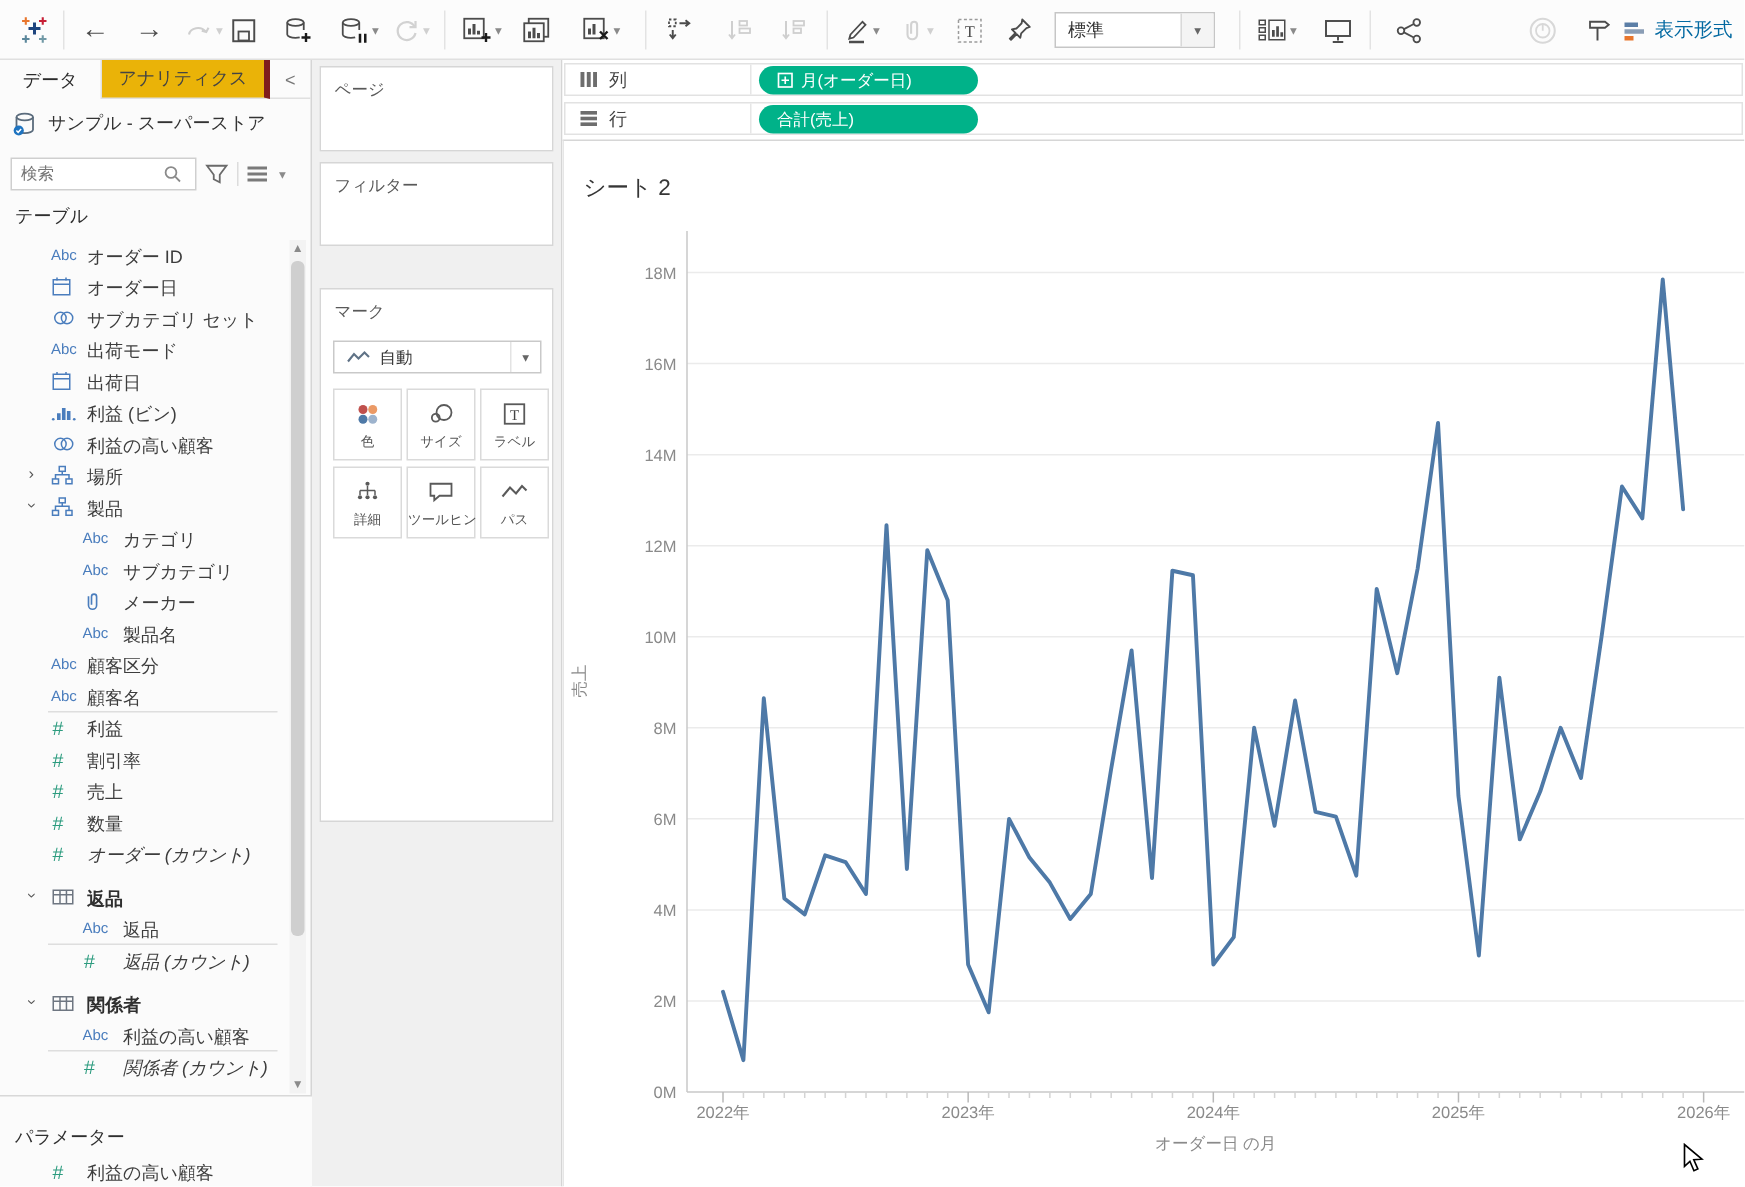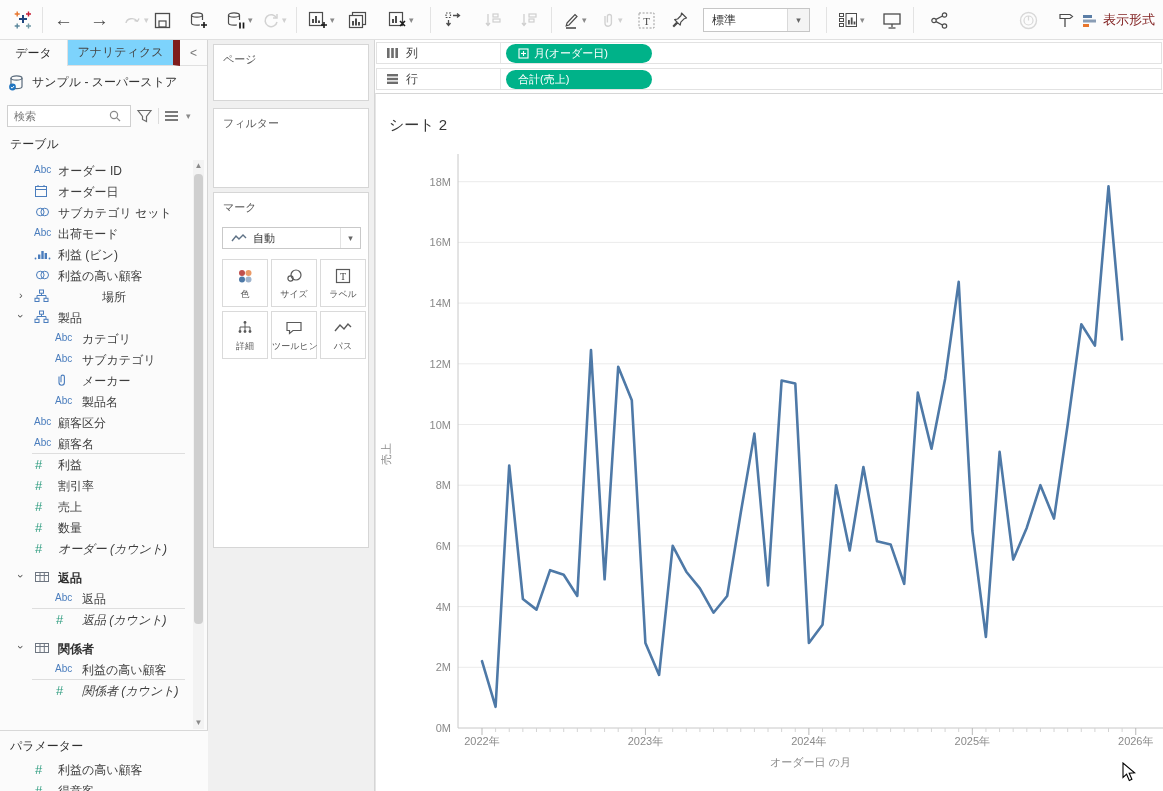--- a/index.html
+++ b/index.html
@@ -11,47 +11,47 @@
   }
   
   .toolbar { position:absolute; left:0; top:0; width:1163px; height:40px; background:#fcfcfc; border-bottom:1px solid #e0e0e0; z-index:5; }
   .tb { position:absolute; top:0; height:40px; display:flex; align-items:center; }
   .tsep { position:absolute; top:7px; height:26px; width:1px; background:#e3e3e3; }
   .caret { font-size:9px; color:#8a8a8a; margin-left:2px; }
   .caret.dis { color:#d0d0d0; }
   .fitbox { position:absolute; left:703px; top:8px; width:107px; height:24px; border:1px solid #c6c6c6; background:#fff; display:flex; align-items:center; }
   .fitbox .val { flex:1; padding-left:8px; font-size:12px; color:#333; }
   .fitbox .dd { width:22px; height:100%; border-left:1px solid #d9d9d9; background:#f4f4f4; display:flex; align-items:center; justify-content:center; color:#666; font-size:9px; }
-  .showme { position:absolute; left:1082px; top:0; height:40px; display:flex; align-items:center; gap:6px; font-size:13px; color:#7f1d1d; }
+  .showme { position:absolute; left:1082px; top:0; height:40px; display:flex; align-items:center; gap:6px; font-size:13px; color:#0369a1; }
   
   .sidebar { position:absolute; left:0; top:40px; width:208px; height:751px; background:#fbfbfb; border-right:1px solid #d5d5d5; }
   .tabs { position:absolute; left:0; top:0; width:100%; height:26px; border-bottom:1px solid #e0e0e0; display:flex; }
   .tab { height:26px; display:flex; align-items:center; justify-content:center; font-size:12px; }
   .tab.sel { width:68px; color:#2b2b2b; background:#fbfbfb; border-right:1px solid #e0e0e0; }
-  .tab.unsel { width:112px; color:#444; background:#7dd3fc; border-right:7px solid #7f1d1d; border-bottom:1px solid #e0e0e0; margin-bottom:-1px; }
+  .tab.unsel { width:112px; color:#444; background:#eab308; border-right:4px solid #7f1d1d; border-bottom:1px solid #e0e0e0; margin-bottom:-1px; }
   .collapse { flex:1; display:flex; align-items:center; justify-content:center; color:#777; font-size:12px; }
   .dsrow { position:absolute; left:0; top:27px; width:100%; height:30px; display:flex; align-items:center; gap:7px; padding-left:8px; font-size:12px; color:#333; }
   .searchrow { position:absolute; left:0; top:62px; width:100%; height:28px; display:flex; align-items:center; padding-left:7px; gap:5px; }
   .searchbox { width:124px; height:22px; border:1px solid #cfcfcf; background:#fff; display:flex; align-items:center; }
   .searchbox input { border:0; outline:0; width:100px; height:18px; font-size:11px; padding-left:6px; font-family:inherit; background:transparent; color:#333; }
   .tablesh { position:absolute; left:10px; top:96px; font-size:12px; color:#2f2f2f; }
   #field-list { position:absolute; left:0; top:120px; width:193px; }
   .frow { position:relative; height:21px; }
   .fexp { position:absolute; left:19px; top:3px; font-size:11px; color:#555; display:inline-block; }
   .fexp.open { transform:rotate(90deg); }
   .ficon { position:absolute; top:3px; }
   .flabel { position:absolute; top:3px; font-size:12px; color:#3d3d3d; white-space:nowrap; }
   .flabel.b { font-weight:bold; color:#2f2f2f; }
   .flabel.i { font-style:italic; }
   .fdiv { position:absolute; left:32px; right:8px; bottom:0; border-bottom:1px solid #dedede; }
   .sb { position:absolute; right:3px; top:120px; width:11px; height:569px; background:#f3f3f3; }
   .sb .arr { position:absolute; left:0; width:11px; height:12px; color:#8a8a8a; font-size:8px; text-align:center; line-height:12px; }
   .sb .thumb { position:absolute; left:1px; width:9px; background:#cfcfcf; border-radius:4px; }
   .params { position:absolute; left:0; top:690px; width:208px; border-top:1px solid #d8d8d8; background:#fbfbfb; }
-  .paramh { padding:7px 0 4px 10px; font-size:12px; color:#2f2f2f; }
+  .paramh { padding:7px 0 4px 10px; font-size:12px; color:#2f2f2f;margin-top:12px; }
   
   .cardscol { position:absolute; left:208px; top:40px; width:167px; height:751px; background:#f0f0f0; border-right:1px solid #d5d5d5; }
   .card { position:absolute; left:5px; width:156px; background:#fff; border:1px solid #d6d6d6; }
   .card-title { font-size:11px; color:#595959; padding:7px 0 0 9px; }
   .mtype { position:absolute; left:8px; top:34px; width:139px; height:22px; border:1px solid #c9c9c9; background:#fff; display:flex; align-items:center; }
   .mtype .zz { margin:0 6px 0 8px; display:inline-flex; }
   .mtype .t { flex:1; font-size:11px; color:#333; }
   .mtype .dd { width:20px; height:100%; display:flex; align-items:center; justify-content:center; color:#666; font-size:9px; border-left:1px solid #e3e3e3; }
   .mbtn { position:absolute; width:46px; height:48px; border:1px solid #dadada; background:#fff; text-align:center; }
   .mbtn .micon { margin-top:6px; height:20px; display:flex; align-items:center; justify-content:center; }
@@ -316,20 +316,29 @@
           </svg></span>
         <span class="flabel" style="left: 58px;">サブカテゴリ セット</span>
       </div>
       <div class="frow">
         <span class="ficon" style="left: 34px;"><svg width="20" height="13" viewBox="0 0 20 13">
             <text x="0" y="10" font-size="10" fill="#4a7dbd">Abc</text>
           </svg></span>
         <span class="flabel" style="left: 58px;">出荷モード</span>
       </div>
       <div class="frow">
+        <span class="ficon" style="left: 34px;"><svg width="14" height="14" viewBox="0 0 14 14">
+            <rect x="1.5" y="2.5" width="11" height="10" fill="none" stroke="#4a7dbd"></rect>
+            <line x1="1.5" y1="5.5" x2="12.5" y2="5.5" stroke="#4a7dbd"></line>
+            <line x1="4" y1="1" x2="4" y2="3" stroke="#4a7dbd"></line>
+            <line x1="10" y1="1" x2="10" y2="3" stroke="#4a7dbd"></line>
+          </svg></span>
+        <span class="flabel" style="left: 58px;">出荷日</span>
+      </div>
+      <div class="frow">
         <span class="ficon" style="left: 34px;"><svg width="17" height="14" viewBox="0 0 17 14">
             <circle cx="1.5" cy="11.5" r=".9" fill="#4a7dbd"></circle>
             <rect x="4" y="7.5" width="2.4" height="4.5" fill="#4a7dbd"></rect>
             <rect x="7.3" y="4" width="2.4" height="8" fill="#4a7dbd"></rect>
             <rect x="10.6" y="6" width="2.4" height="6" fill="#4a7dbd"></rect>
             <circle cx="15.5" cy="11.5" r=".9" fill="#4a7dbd"></circle>
           </svg></span>
         <span class="flabel" style="left: 58px;">利益 (ビン)</span>
       </div>
       <div class="frow">
@@ -340,21 +349,21 @@
         <span class="flabel" style="left: 58px;">利益の高い顧客</span>
       </div>
       <div class="frow">
         <span class="fexp">›</span>
         <span class="ficon" style="left: 34px;"><svg width="15" height="14" viewBox="0 0 15 14">
             <rect x="5.5" y="1" width="4" height="3.2" fill="none" stroke="#4a7dbd"></rect>
             <rect x="1" y="9.3" width="4" height="3.2" fill="none" stroke="#4a7dbd"></rect>
             <rect x="10" y="9.3" width="4" height="3.2" fill="none" stroke="#4a7dbd"></rect>
             <path d="M7.5 4.2 v2.3 M3 9.3 V6.5 h9 v2.8" fill="none" stroke="#4a7dbd"></path>
           </svg></span>
-        <span class="flabel" style="left: 58px; margin-left: 44px;">場所</span>
+        <span class="flabel" style="left: 58px;">場所</span>
       </div>
       <div class="frow">
         <span class="fexp open">›</span>
         <span class="ficon" style="left: 34px;"><svg width="15" height="14" viewBox="0 0 15 14">
             <rect x="5.5" y="1" width="4" height="3.2" fill="none" stroke="#4a7dbd"></rect>
             <rect x="1" y="9.3" width="4" height="3.2" fill="none" stroke="#4a7dbd"></rect>
             <rect x="10" y="9.3" width="4" height="3.2" fill="none" stroke="#4a7dbd"></rect>
             <path d="M7.5 4.2 v2.3 M3 9.3 V6.5 h9 v2.8" fill="none" stroke="#4a7dbd"></path>
           </svg></span>
         <span class="flabel" style="left: 58px;">製品</span>
@@ -494,21 +503,21 @@
           <span class="flabel" style="left: 58px;">得意客</span>
         </div>
       </div>
   </div>
 </div>
 
 <div class="cardscol">
   <div class="card" style="top:4px;height:57px">
     <div class="card-title">ページ</div>
   </div>
-  <div class="card" style="top:68px;height:80px">
+  <div class="card" style="top:68px;height:56px">
     <div class="card-title">フィルター</div>
   </div>
   <div class="card" style="top:152px;height:356px">
     <div class="card-title">マーク</div>
     <div class="mtype">
       <span class="zz">
           <svg width="16" height="10" viewBox="0 0 16 10">
             <polyline points="1,8 5,3 8,6 12,2 15,5" fill="none" stroke="#5f7286" stroke-width="1.4"></polyline>
           </svg>
         </span>

